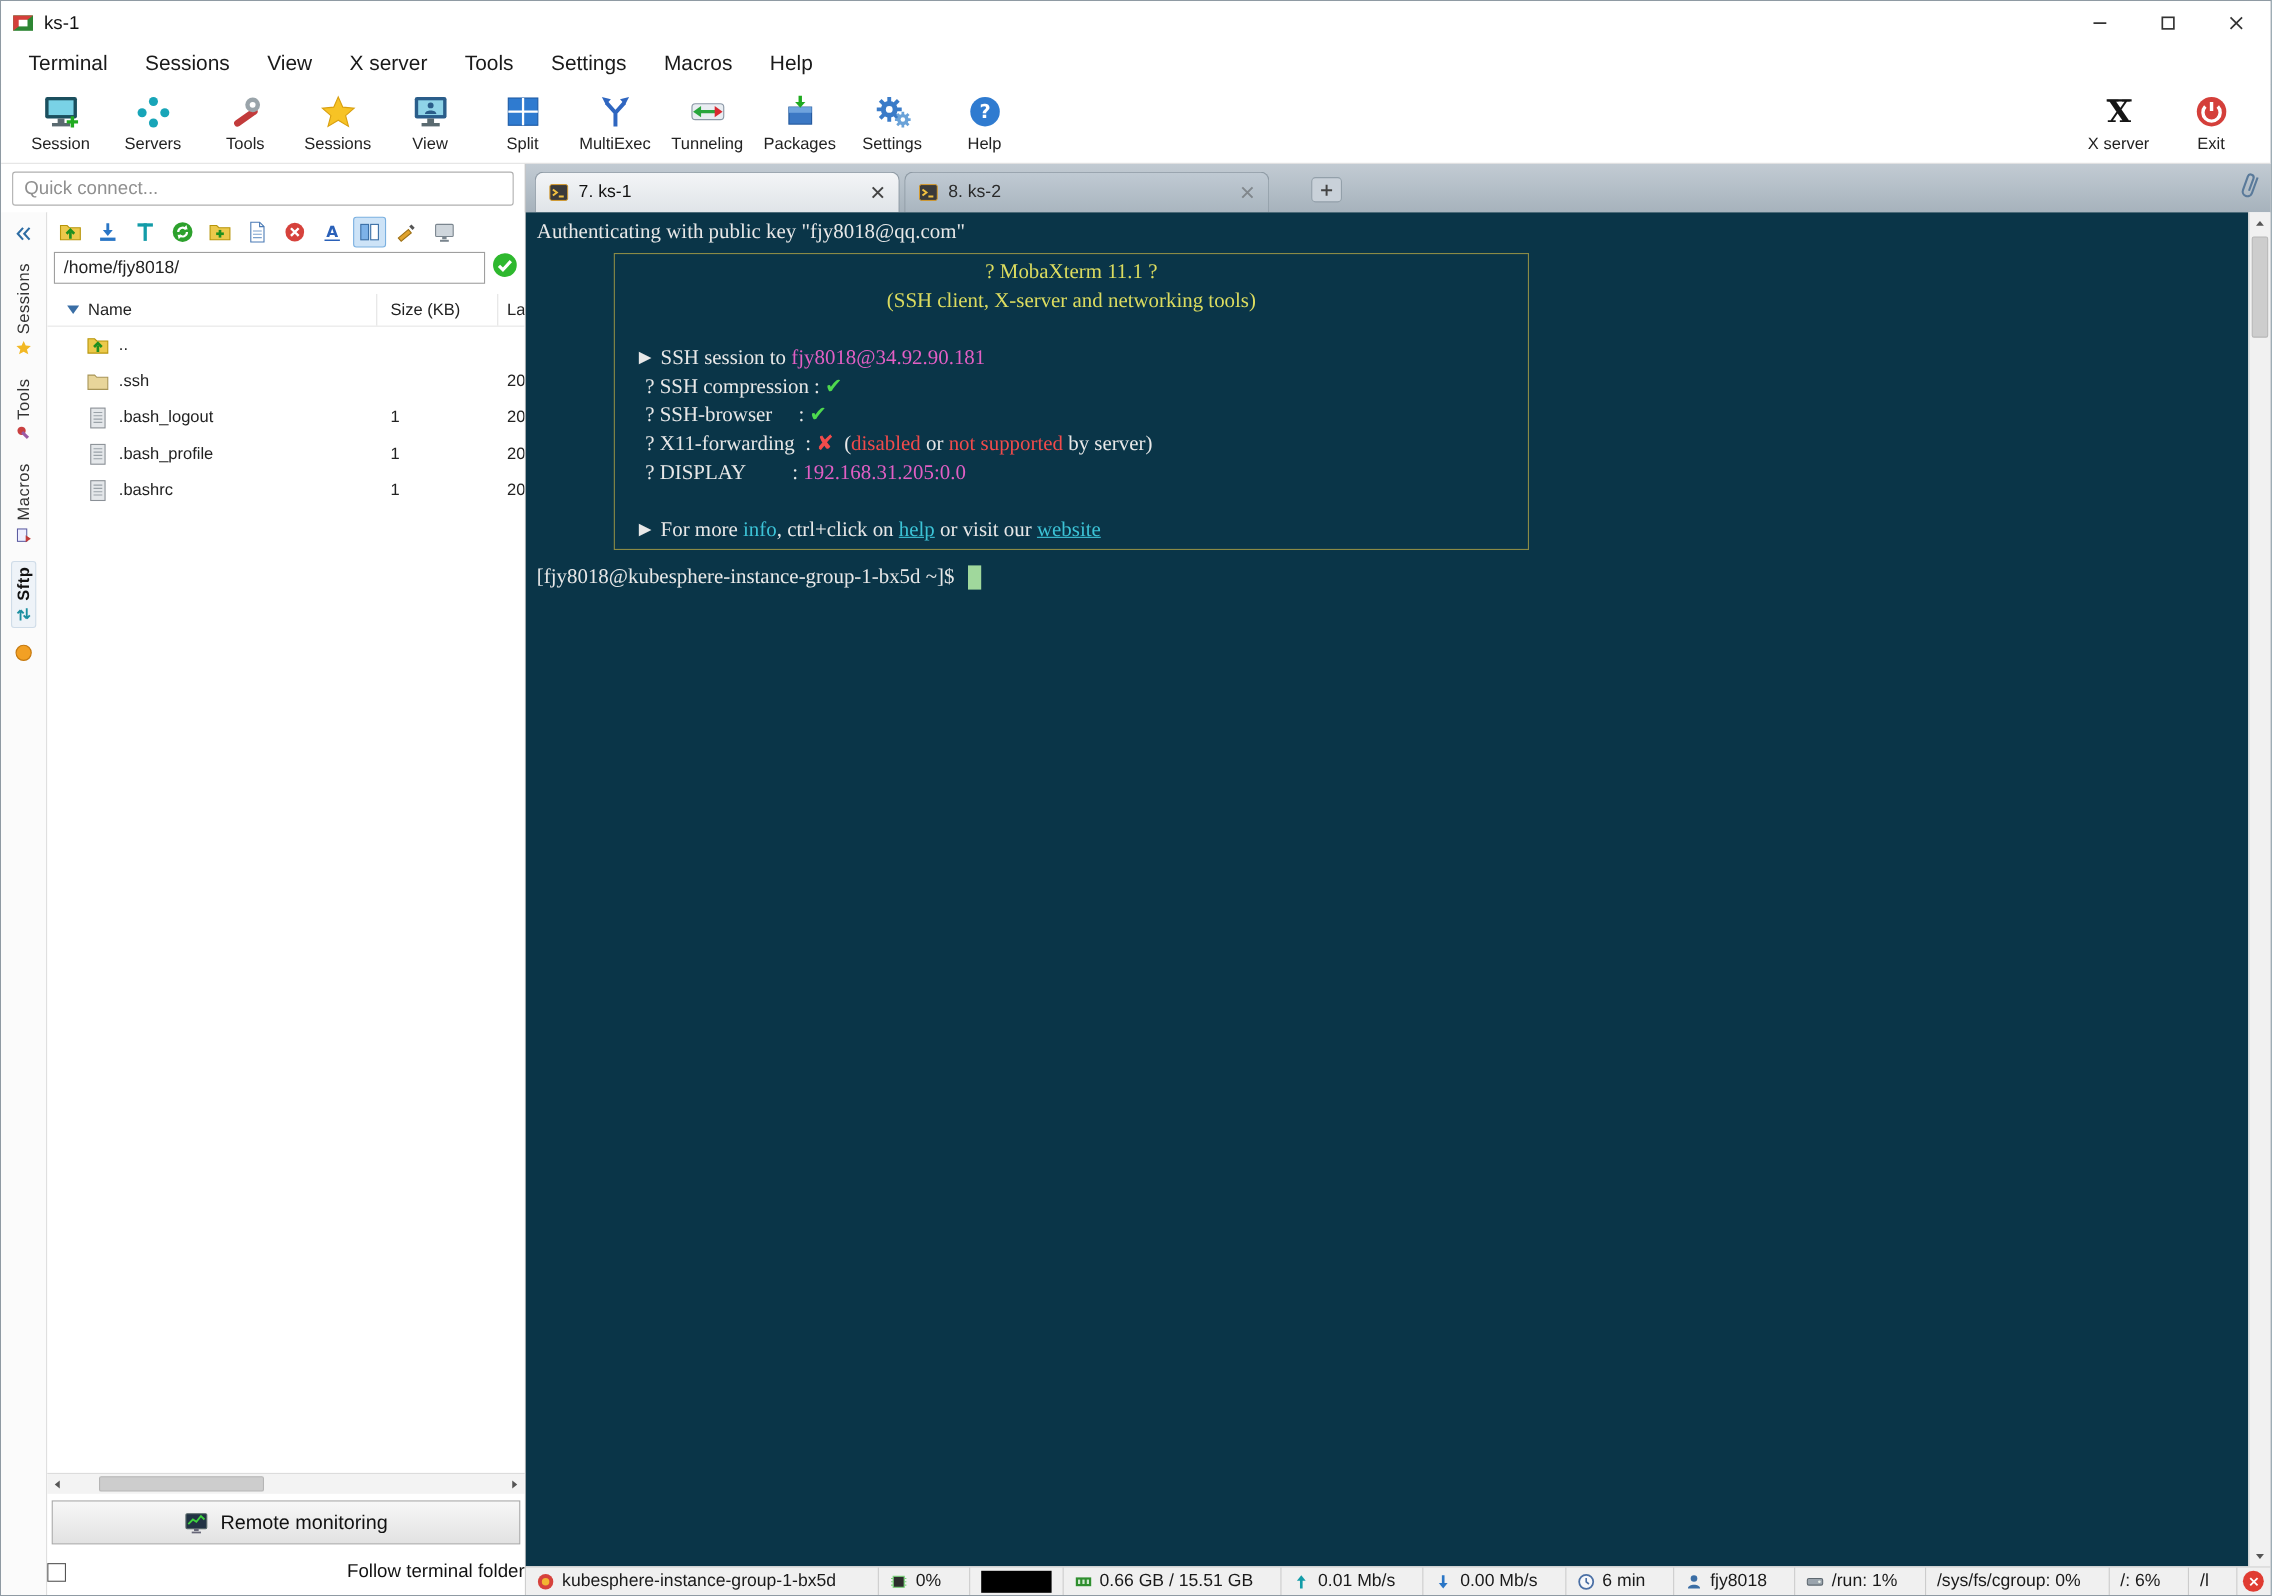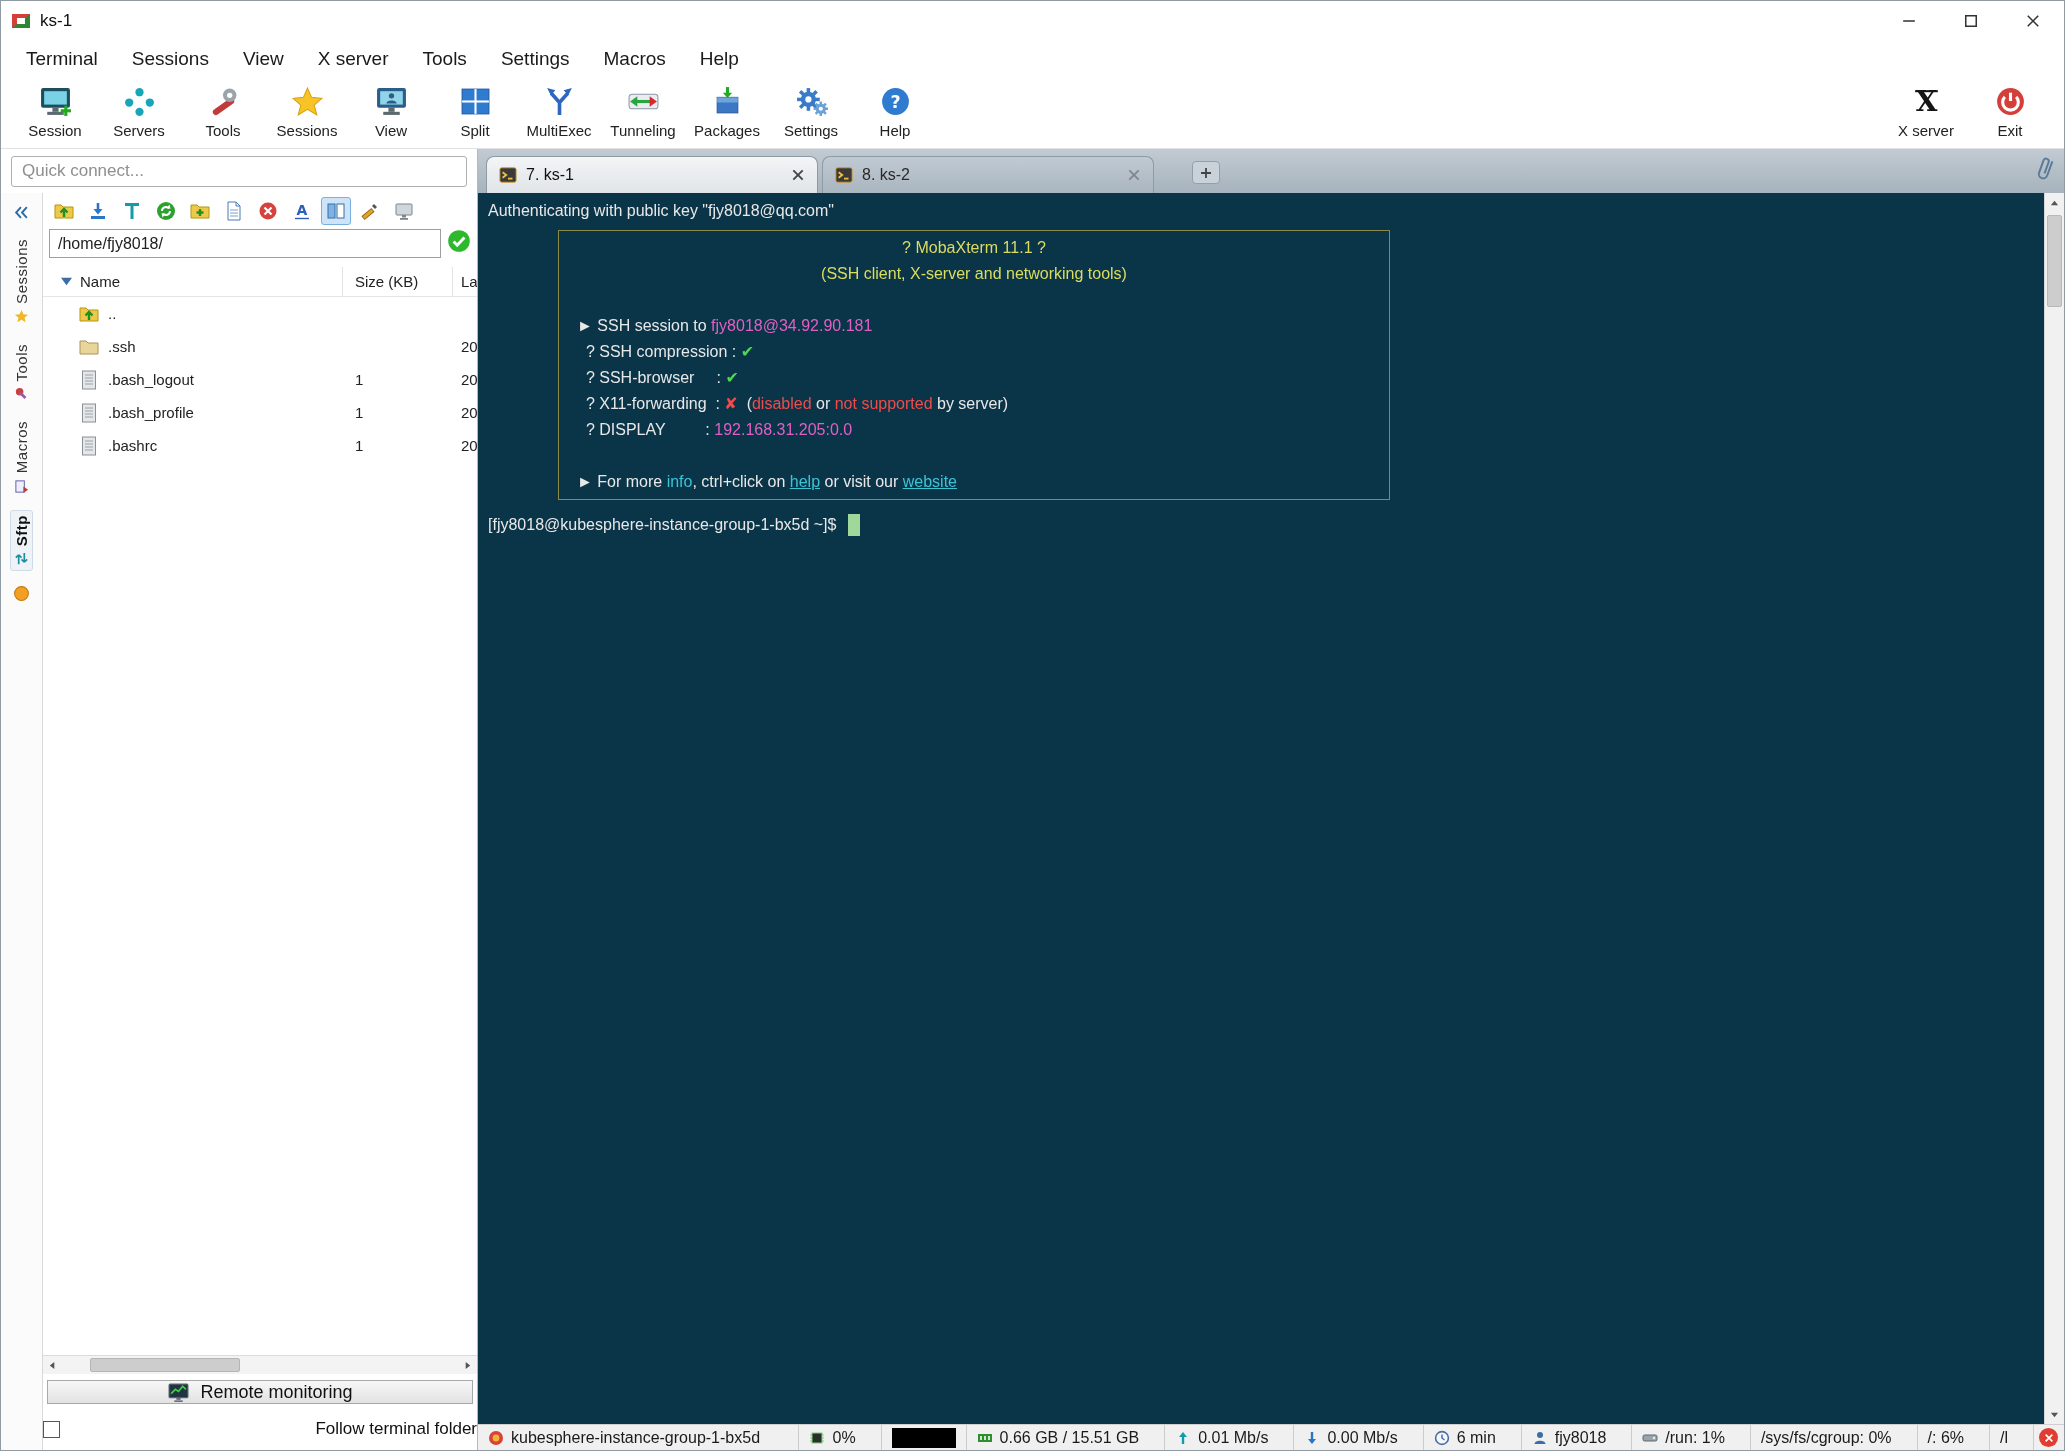--- a/index.html
+++ b/index.html
@@ -59,39 +59,39 @@
   .col-last{flex:1;padding-left:8px;overflow:hidden;white-space:nowrap}
   .tbl-row{display:flex;height:33px;align-items:center}
   .tbl-row .col-name{border-right:none;padding-left:36px;display:flex;align-items:center;gap:9px}
   .tbl-row .col-size{border-right:none;display:flex;align-items:center}
   .hscroll{height:19px;border-top:1px solid #dcdcdc;display:flex;align-items:center;background:#f3f3f3;flex:0 0 auto}
   .hs-arrow{width:19px;height:100%;display:flex;align-items:center;justify-content:center}
   .hs-arrow .icon,{width:9px;height:9px}
   .hs-track{flex:1;position:relative;height:100%}
   .hs-thumb{position:absolute;left:7%;width:38%;top:2px;bottom:2px;background:#cdcdcd;border:1px solid #b5b5b5;border-radius:2px}
   .rm-wrap{padding:6px 4px 4px 4px;flex:0 0 auto}
-  .rm-btn{height:24px;background:linear-gradient(#f7f7f7,#e2e2e2);border:1px solid #a8a8a8;display:flex;align-items:center;justify-content:center;gap:10px;font-size:18px;color:#111}
+  .rm-btn{height:40px;background:linear-gradient(#f7f7f7,#e2e2e2);border:1px solid #a8a8a8;display:flex;align-items:center;justify-content:center;gap:10px;font-size:18px;color:#111}
   .follow-row{height:42px;display:flex;align-items:center;justify-content:space-between;gap:9px;font-size:17px;color:#111;flex:0 0 auto}
   .checkbox{width:17px;height:17px;border:1px solid #555;background:#fff;flex:0 0 auto}
 
   
   .right-col{flex:1;display:flex;flex-direction:column;min-width:0}
   .tab-band{height:44px;background:linear-gradient(#c2cbd3,#a6b2bc);display:flex;align-items:flex-end;padding:0 8px;flex:0 0 auto}
   .tab{height:37px;width:332px;display:flex;align-items:center;gap:9px;padding:0 12px;border-radius:8px 8px 0 0;margin-right:4px;font-size:16px;border:1px solid #8e9aa4;border-bottom:none}
   .tab.active{background:linear-gradient(#f3f5f7,#e0e4e8);color:#111}
   .tab:not(.active){background:linear-gradient(#c0cad3,#a9b5bf);color:#2a2a2a}
   .tab-label{flex:1;white-space:nowrap;overflow:hidden}
   .tab-close{width:14px;height:14px;display:inline-flex}
   .tab-close.dim{opacity:.45}
   .tab-plus{width:28px;height:23px;margin:0 0 9px 34px;background:#c9d1d9;border:1px solid #93a0aa;border-radius:4px;display:flex;align-items:center;justify-content:center}
   .clip{margin-left:auto;align-self:center}
 
   
   .term-row{flex:1;display:flex;min-height:0}
-  .terminal{flex:1;background:var(--term_bg);color:var(--term_fg);padding:5px 0 0 10px;font-family:Liberation Sans, sans-serif;font-size:16px;line-height:26px;overflow:hidden}
+  .terminal{flex:1;background:var(--term_bg);color:var(--term_fg);padding:5px 0 0 10px;font-family:Liberation Serif, serif;font-size:19px;line-height:26px;overflow:hidden}
   .term-line,.banner-line,.prompt-line{white-space:pre;min-height:26px}
   .banner{display:inline-block;border:1px solid var(--banner_border);margin:6px 0 0 70px;padding:4px 18px;min-width:832px}
   .banner-line.center{text-align:center}
   .prompt-line{margin-top:12px;display:flex;align-items:center}
   .cursor{display:inline-block;width:12px;height:22px;background:var(--cursor);margin-left:12px}
   .c-yellow{color:var(--yellow)} .c-magenta{color:var(--magenta)} .c-green{color:var(--green)}
   .c-red{color:var(--red)} .c-cyan{color:var(--cyan)} .c-link{text-decoration:underline}
 
   
   .vscroll{width:20px;background:#f1f1f1;border-left:1px solid #d6d6d6;display:flex;flex-direction:column;flex:0 0 auto}

